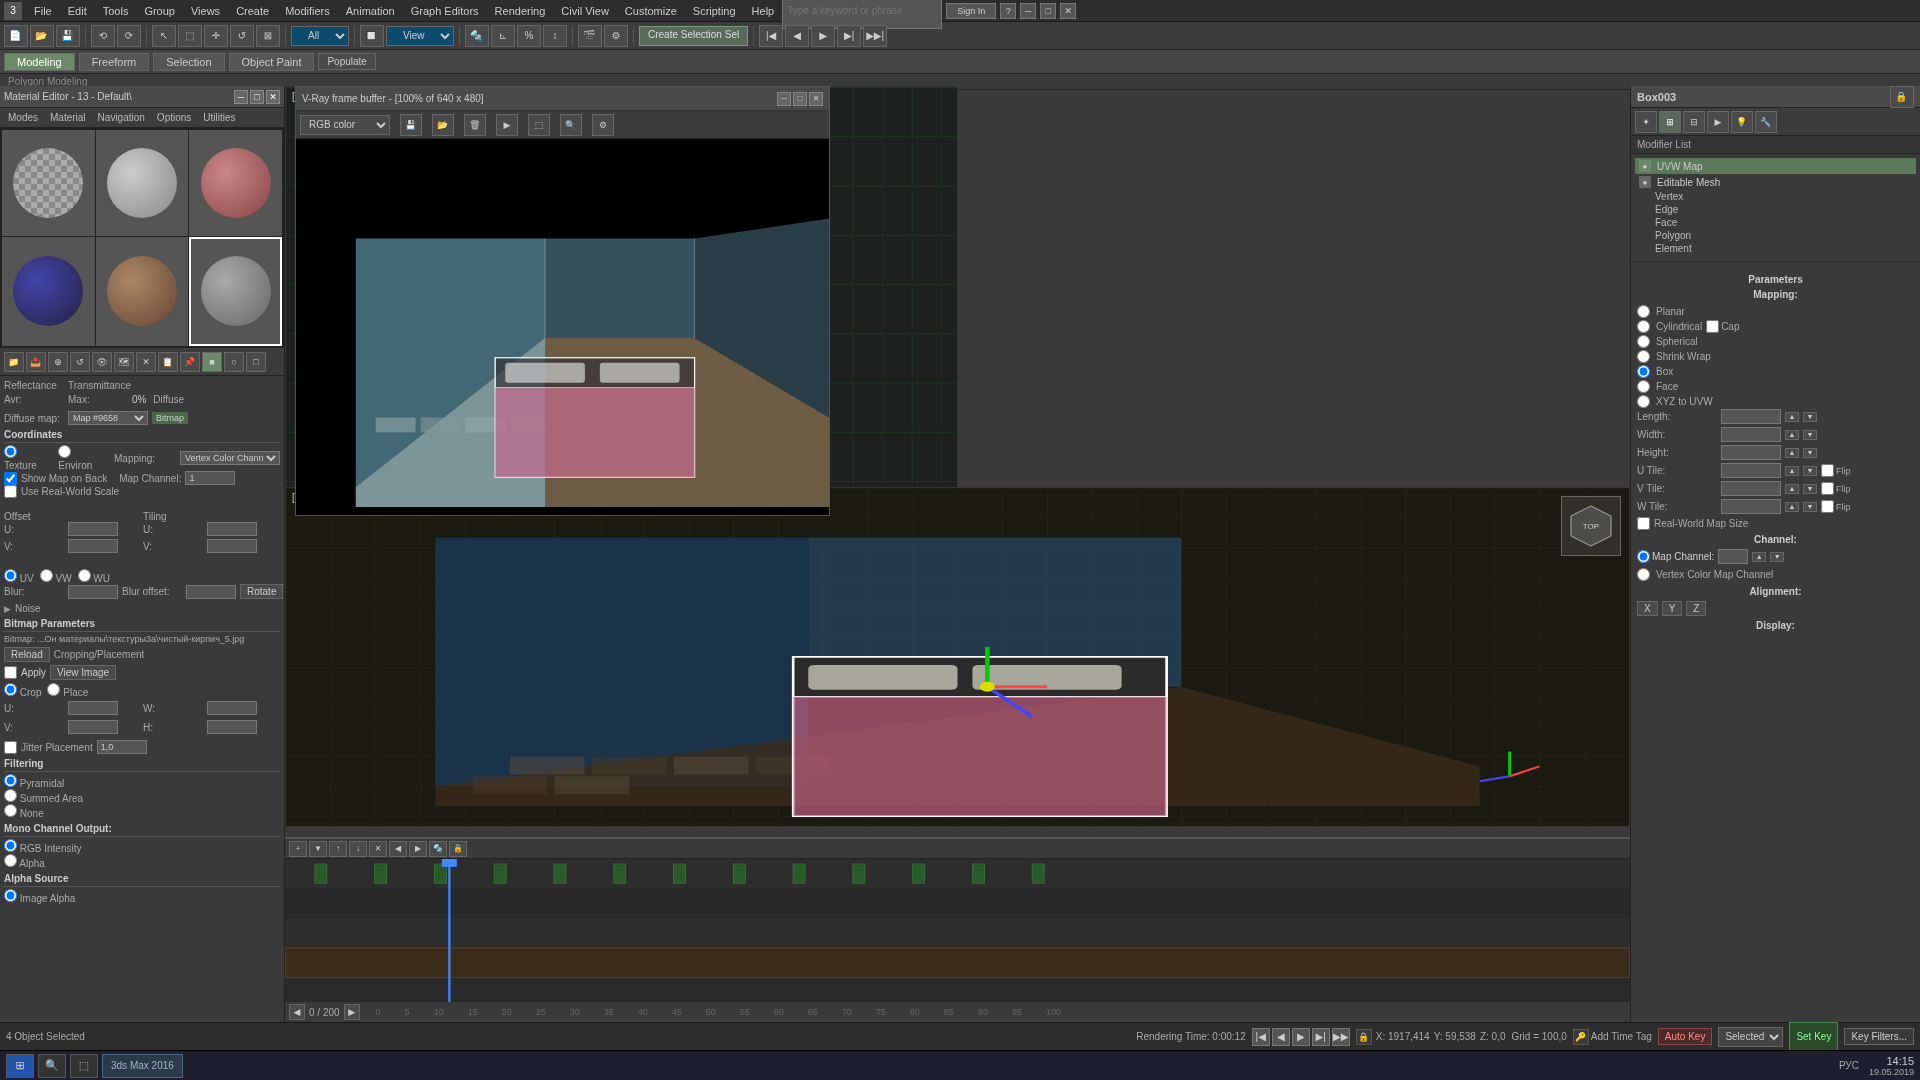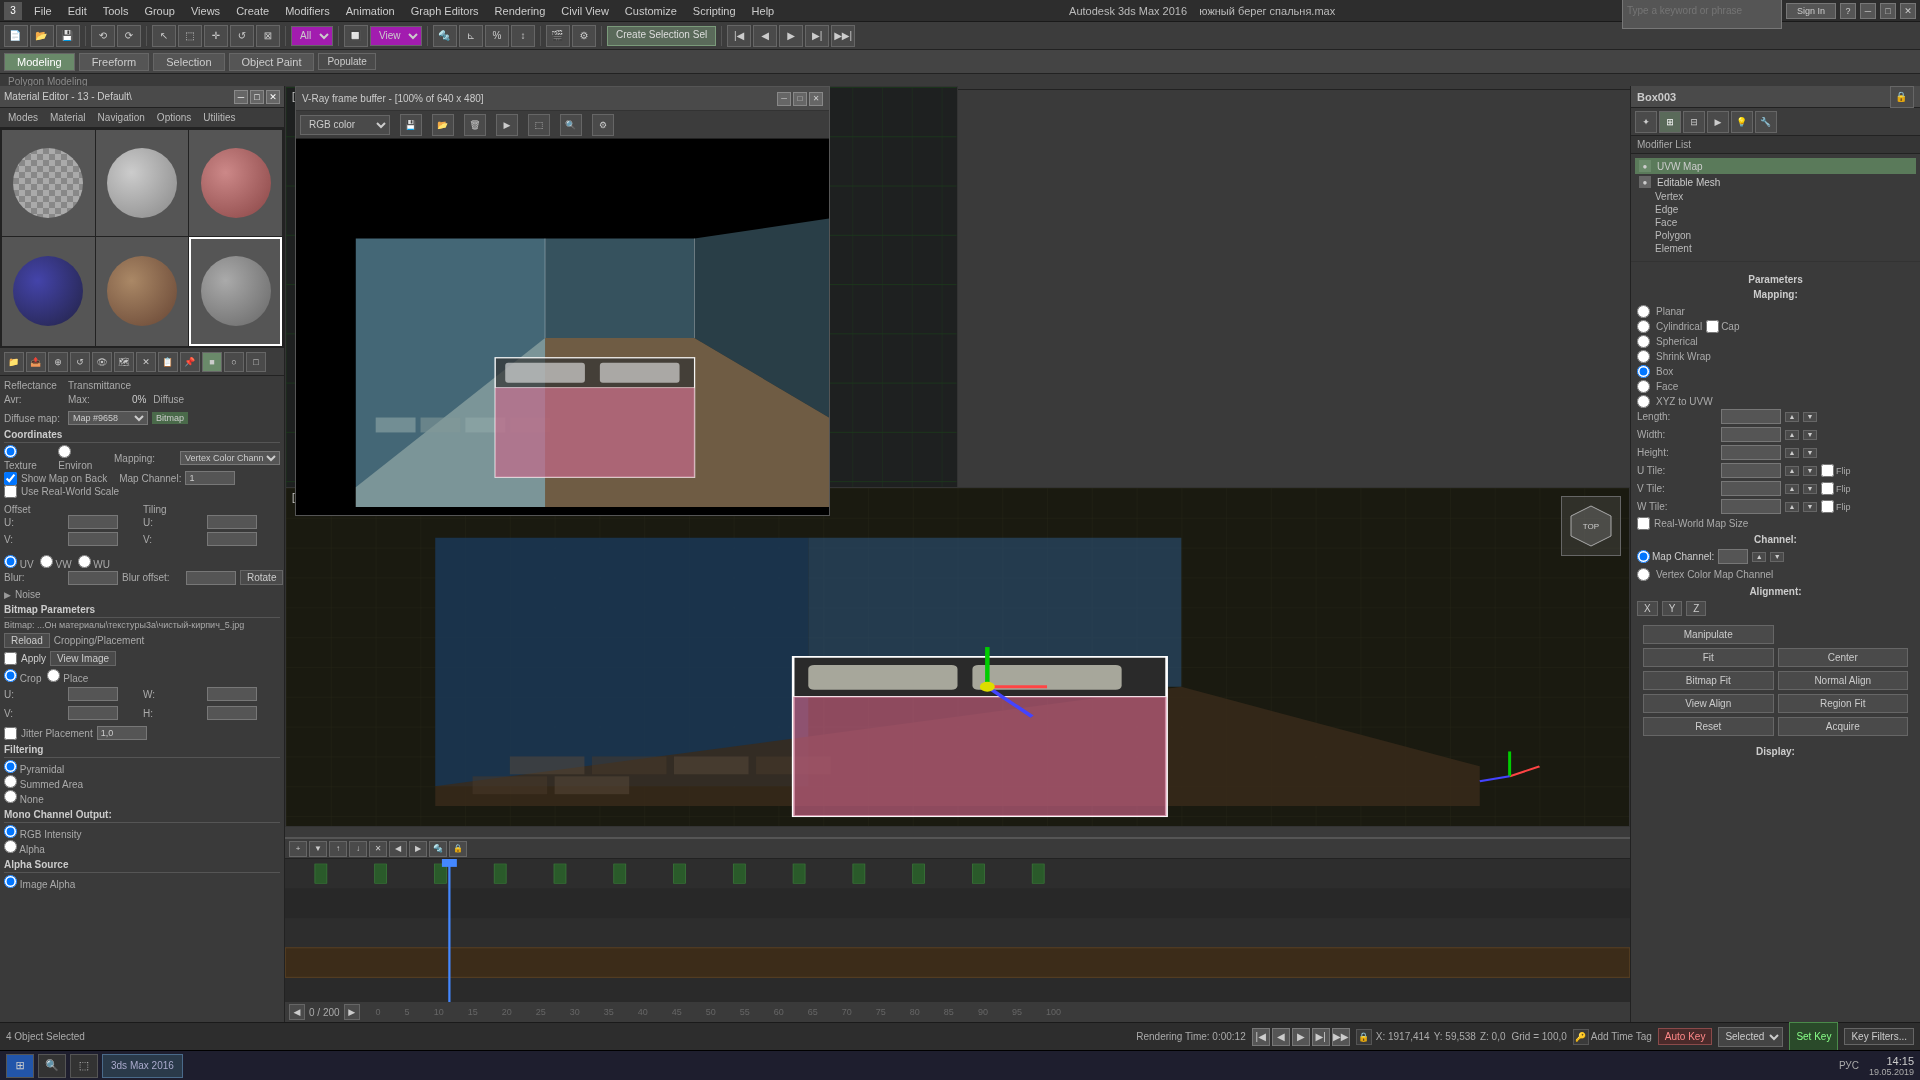--- a/index.html
+++ b/index.html
@@ -80,25 +80,25 @@
       width: 24px; height: 22px;
       background: #4a4a4a;
       border: 1px solid #666;
       color: #ccc;
       font-size: 10px;
       cursor: pointer;
       display: flex; align-items: center; justify-content: center;
     }
     .tb-separator { width: 1px; height: 20px; background: #555; margin: 0 3px; }
     .tb-dropdown {
-      background: #a21caf;
+      background: #0c4a6e;
       border: 1px solid #666;
       color: #ccc;
       font-size: 10px;
-      padding: 1px 4px;
+      padding: 1px 12px;
       height: 20px;
     }
     .create-sel-btn {
       background: #5a6a5a;
       border: 1px solid #7a9a7a;
       color: #ddd;
       padding: 2px 8px;
       font-size: 10px;
       cursor: pointer;
       height: 20px;
@@ -649,25 +649,20 @@
     <div class="menu-item">Views</div>
     <div class="menu-item">Create</div>
     <div class="menu-item">Modifiers</div>
     <div class="menu-item">Animation</div>
     <div class="menu-item">Graph Editors</div>
     <div class="menu-item">Rendering</div>
     <div class="menu-item">Civil View</div>
     <div class="menu-item">Customize</div>
     <div class="menu-item">Scripting</div>
     <div class="menu-item">Help</div>
-  </div>
-  <div class="title-bar-center">
-    <span>Autodesk 3ds Max 2016</span>
-    &nbsp;&nbsp;
-    <span>южный берег спальня.max</span>
   </div>
   <div class="top-right-controls">
     <input class="search-box" placeholder="Type a keyword or phrase" style="">
     <div class="window-btn" style="width:50px;font-size:9px;">Sign In</div>
     <div class="window-btn">?</div>
     <div class="window-btn">─</div>
     <div class="window-btn">□</div>
     <div class="window-btn">✕</div>
   </div>
 </div>
@@ -814,21 +809,21 @@
         <input type="checkbox" checked="" style="">
         <span>Show Map on Back</span>
         <span style="margin-left:8px;">Map Channel:</span>
         <input class="mat-prop-input" value="1" style="">
       </div>
       <div class="cb-row">
         <input type="checkbox" style="">
         <span>Use Real-World Scale</span>
       </div>
 
-      <div style="display:grid;grid-template-columns:1fr 1fr;gap:2px;margin:6px 0;">
+      <div style="display:grid;grid-template-columns:1fr 1fr;gap:2px;margin:13px 0;">
         <div>
           <div class="mat-prop-label">Offset</div>
           <div class="mat-prop-row">
             <span class="mat-prop-label">U:</span>
             <input class="mat-prop-input" style="">
           </div>
           <div class="mat-prop-row">
             <span class="mat-prop-label">V:</span>
             <input class="mat-prop-input" style="">
           </div>
@@ -1304,32 +1299,20 @@
       </div>
 
       <div class="param-section-title">Alignment:</div>
 
       <div class="param-row">
         <button class="param-btn">X</button>
         <button class="param-btn">Y</button>
         <button class="param-btn">Z</button>
       </div>
 
-      <div class="rp-action-buttons">
-        <button class="rp-action-btn">Manipulate</button>
-        <div></div>
-        <button class="rp-action-btn">Fit</button>
-        <button class="rp-action-btn">Center</button>
-        <button class="rp-action-btn">Bitmap Fit</button>
-        <button class="rp-action-btn">Normal Align</button>
-        <button class="rp-action-btn">View Align</button>
-        <button class="rp-action-btn">Region Fit</button>
-        <button class="rp-action-btn">Reset</button>
-        <button class="rp-action-btn">Acquire</button>
-      </div>
 
       <div class="param-section-title">Display:</div>
     </div>
   </div>
 </div>
 
 <div class="bottom-bar" style="bottom:30px;height:28px;">
   <span class="bottom-item">4 Object Selected</span>
   <div class="bottom-spacer"></div>
   <span class="bottom-item">Rendering Time: 0:00:12</span>

